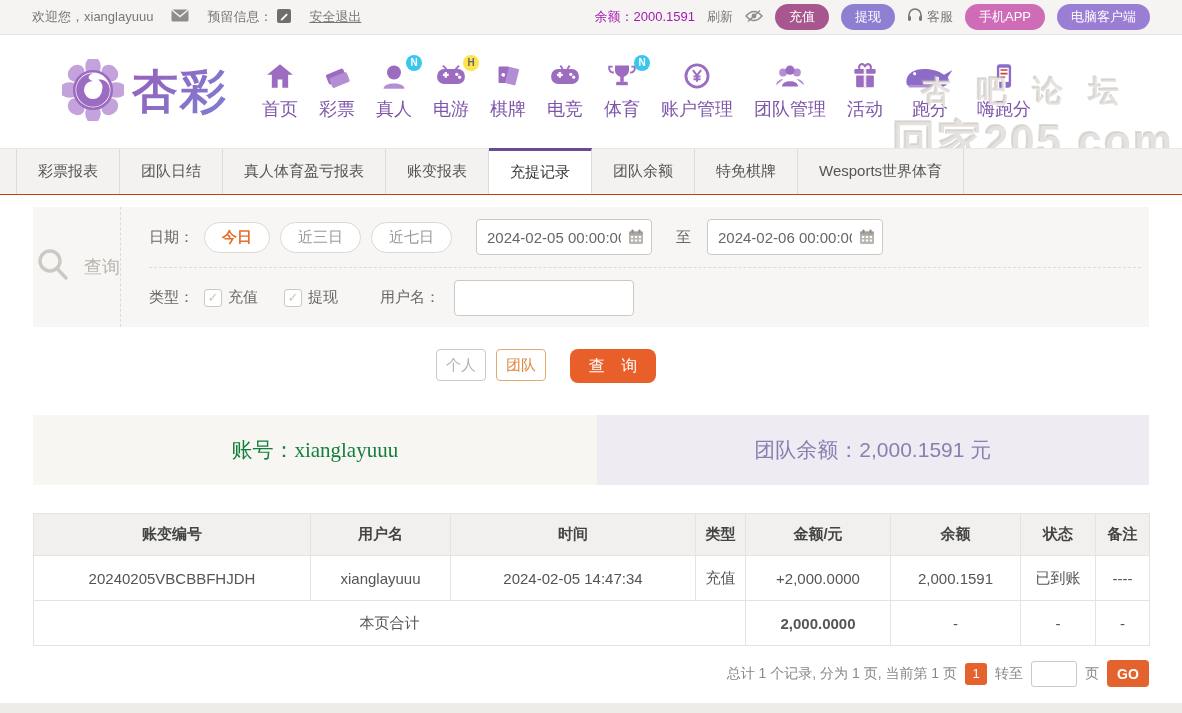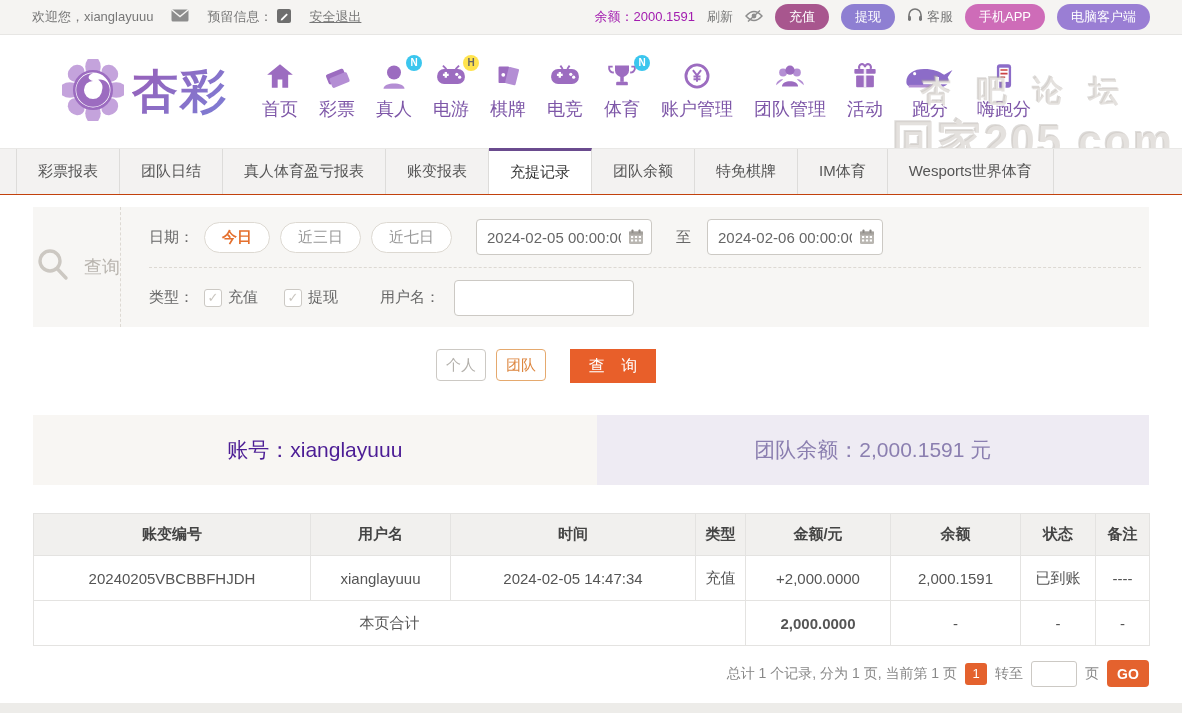--- a/index.html
+++ b/index.html
@@ -72,27 +72,27 @@
     display:flex; align-items:center; justify-content:center; color:#c9c5bf; font-size:13px; }
   .cbox::after { content:"✓"; }
   .nameinput { width:180px; height:36px; border:1px solid #ccc9c4; border-radius:4px; background:#fff;
     margin-left:4px; padding:0 10px; font-size:15px; }
 
   
   .actionrow { display:flex; justify-content:center; gap:10px; margin:22px 0 0; padding-right:90px; }
   .ghostbtn { width:50px; height:32px; background:#fff; border-radius:4px; font-size:15px; cursor:pointer; }
   .btn-personal { border:1px solid #ccc9c4; color:#b3b0ab; }
   .btn-team { border:1px solid #e5a96e; color:#dd863f; }
-  .btn-query { width:86px; height:34px; background:#e85f2a; border:none; border-radius:0;
+  .btn-query { width:86px; height:34px; background:#e85f2a; border:none; border-radius:8px;
     color:#fff; font-size:16px; letter-spacing:6px; padding-left:6px; cursor:pointer; }
 
   
   .accountbar { margin:32px 33px 0; height:70px; display:flex; }
   .acc-left { flex:50.5; background:#f8f6f3; display:flex; align-items:center; justify-content:center;
-    font-size:21px; color:#4c1d95; }
+    font-size:21px; color:#15803d;font-family:Liberation Serif, serif; }
   .acc-right { flex:49.5; background:#eeebf3; display:flex; align-items:center; justify-content:center;
     font-size:21px; color:#8b7fb0; }
 
   
   .datatable { margin:28px 33px 0; border-collapse:collapse; width:1116px; table-layout:fixed; }
   .datatable th, .datatable td { border:1px solid #e4e3e1; text-align:center; font-size:15px; }
   .datatable th { background:#f1f0ee; color:#444; height:42px; font-weight:bold; }
   .datatable td { height:45px; color:#555; background:#fff; }
   .c0{width:277px}.c1{width:140px}.c2{width:245px}.c3{width:50px}.c4{width:145px}.c5{width:130px}.c6{width:75px}.c7{width:54px}
   .amt-pos { color:#82b54b; }
@@ -297,21 +297,20 @@
 </div>
 
 <div class="tabbar">
   <div class="tab">彩票报表</div>
   <div class="tab">团队日结</div>
   <div class="tab">真人体育盈亏报表</div>
   <div class="tab">账变报表</div>
   <div class="tab active">充提记录</div>
   <div class="tab">团队余额</div>
   <div class="tab">特免棋牌</div>
-  <div class="tab">IM体育</div>
   <div class="tab">Wesports世界体育</div>
 </div>
 
 <div class="filterpanel">
   <div class="searchside">
     <span class="svgico">
       <svg width="40" height="40" viewBox="0 0 40 40">
           <circle cx="17" cy="16" r="10" fill="none" stroke="#ccc8c2" stroke-width="3.4"></circle>
           <line x1="24.5" y1="24" x2="33" y2="33" stroke="#ccc8c2" stroke-width="3.4" stroke-linecap="round"></line>
         </svg>

